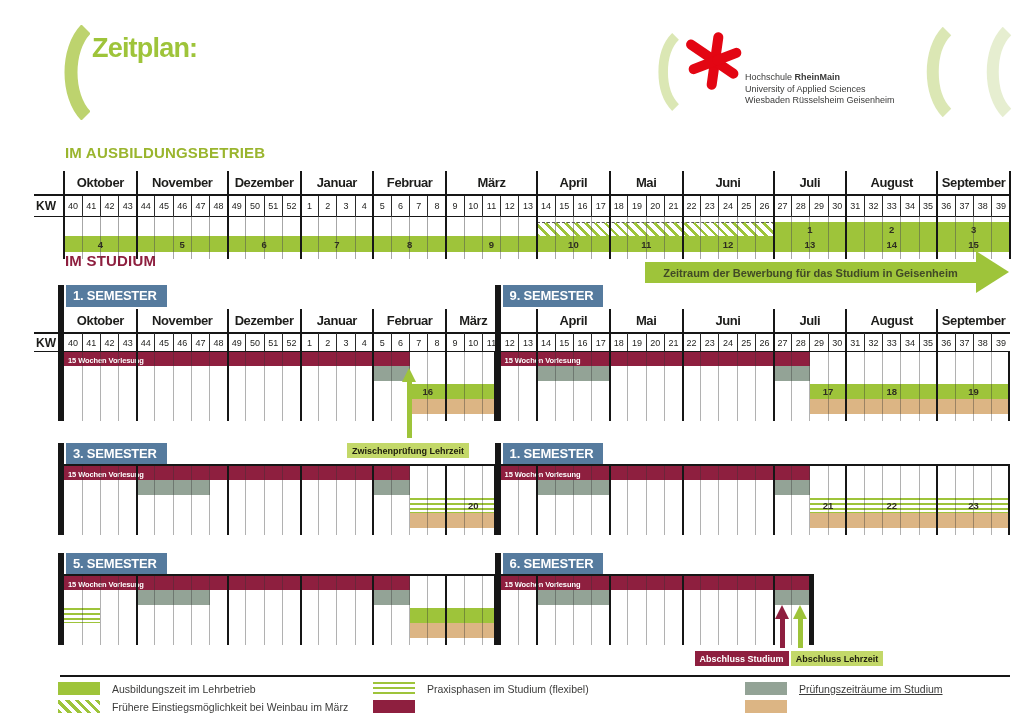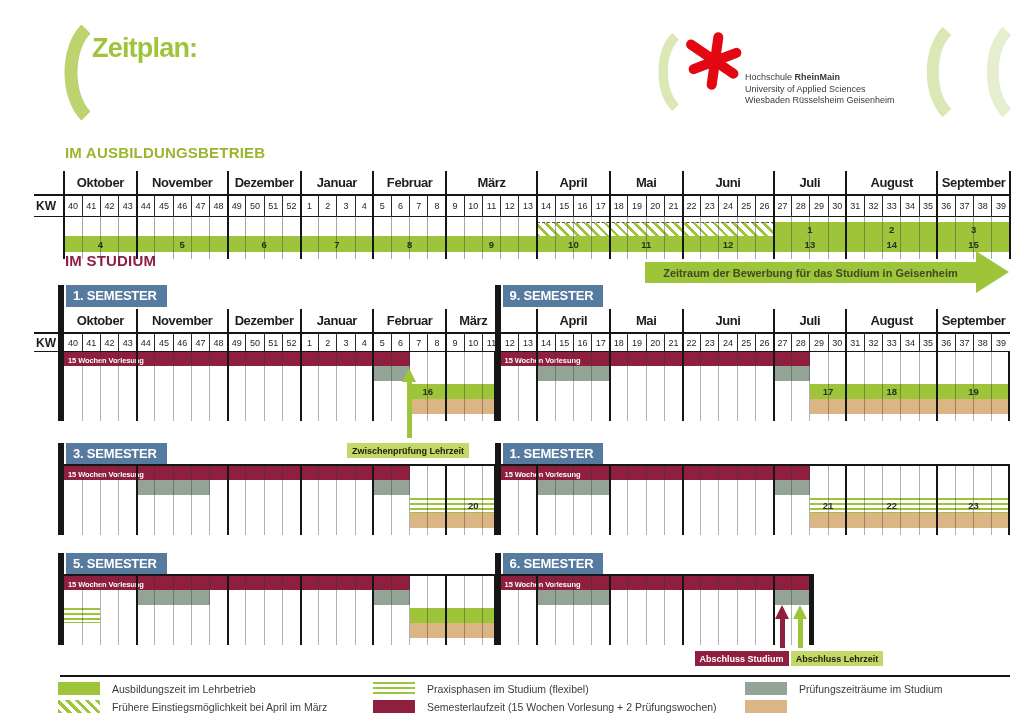--- a/index.html
+++ b/index.html
@@ -582,22 +582,21 @@
     <div class="abs" style="left: 775.096px; top: 605px; width: 0px; height: 0px; border-left: 7.5px solid transparent; border-right: 7.5px solid transparent; border-bottom: 14px solid rgb(142, 31, 63);"></div>
     <div class="abs" style="left: 780.096px; top: 618px; width: 5px; height: 30px; background: rgb(142, 31, 63);"></div>
     <div class="anno-maroon" style="left: auto; top: 651px; right: 235.404px;">Abschluss Studium</div>
     <div class="abs" style="left: 793.288px; top: 605px; width: 0px; height: 0px; border-left: 7.5px solid transparent; border-right: 7.5px solid transparent; border-bottom: 14px solid rgb(158, 196, 58);"></div>
     <div class="abs" style="left: 798.288px; top: 618px; width: 5px; height: 30px; background: rgb(158, 196, 58);"></div>
     <div class="anno-green" style="left: 790.788px; top: 651px;">Abschluss Lehrzeit</div>
     <div class="hrule" style="left: 60px; top: 675px; width: 950px; height: 1.5px;"></div>
     <div class="sw sw-solid" style="left: 58px; top: 682px;"></div>
     <div class="legtext" style="left: 112px; top: 683px; text-align: right;">Ausbildungszeit im Lehrbetrieb</div>
     <div class="sw sw-hatch" style="left: 58px; top: 700px;"></div>
-    <div class="legtext" style="left: 112px; top: 701px;">Frühere Einstiegsmöglichkeit bei April im März</div>
+    <div class="legtext" style="left: 112px; top: 701px;">Frühere Einstiegsmöglichkeit bei Weinbau im März</div>
     <div class="sw sw-stripe" style="left: 373px; top: 682px;"></div>
     <div class="legtext" style="left: 427px; top: 683px;">Praxisphasen im Studium (flexibel)</div>
     <div class="sw sw-maroon" style="left: 373px; top: 700px;"></div>
-    <div class="legtext" style="left: 427px; top: 701px;">Semesterlaufzeit (15 Wochen Vorlesung + 2 Prüfungswochen)</div>
     <div class="sw sw-sage" style="left: 745px; top: 682px;"></div>
-    <div class="legtext" style="left: 799px; top: 683px;">Prüfungszeiträume im Studium</div>
+    <div class="legtext" style="left: 799px; top: 683px; text-decoration: underline;">Prüfungszeiträume im Studium</div>
     <div class="sw sw-tan" style="left: 745px; top: 700px;"></div>
     <div class="legtext" style="left: 799px; top: 701px; margin-top: 44px;">Vorlesungsfreie Zeit</div>
   </div>
 
 </body></html>

